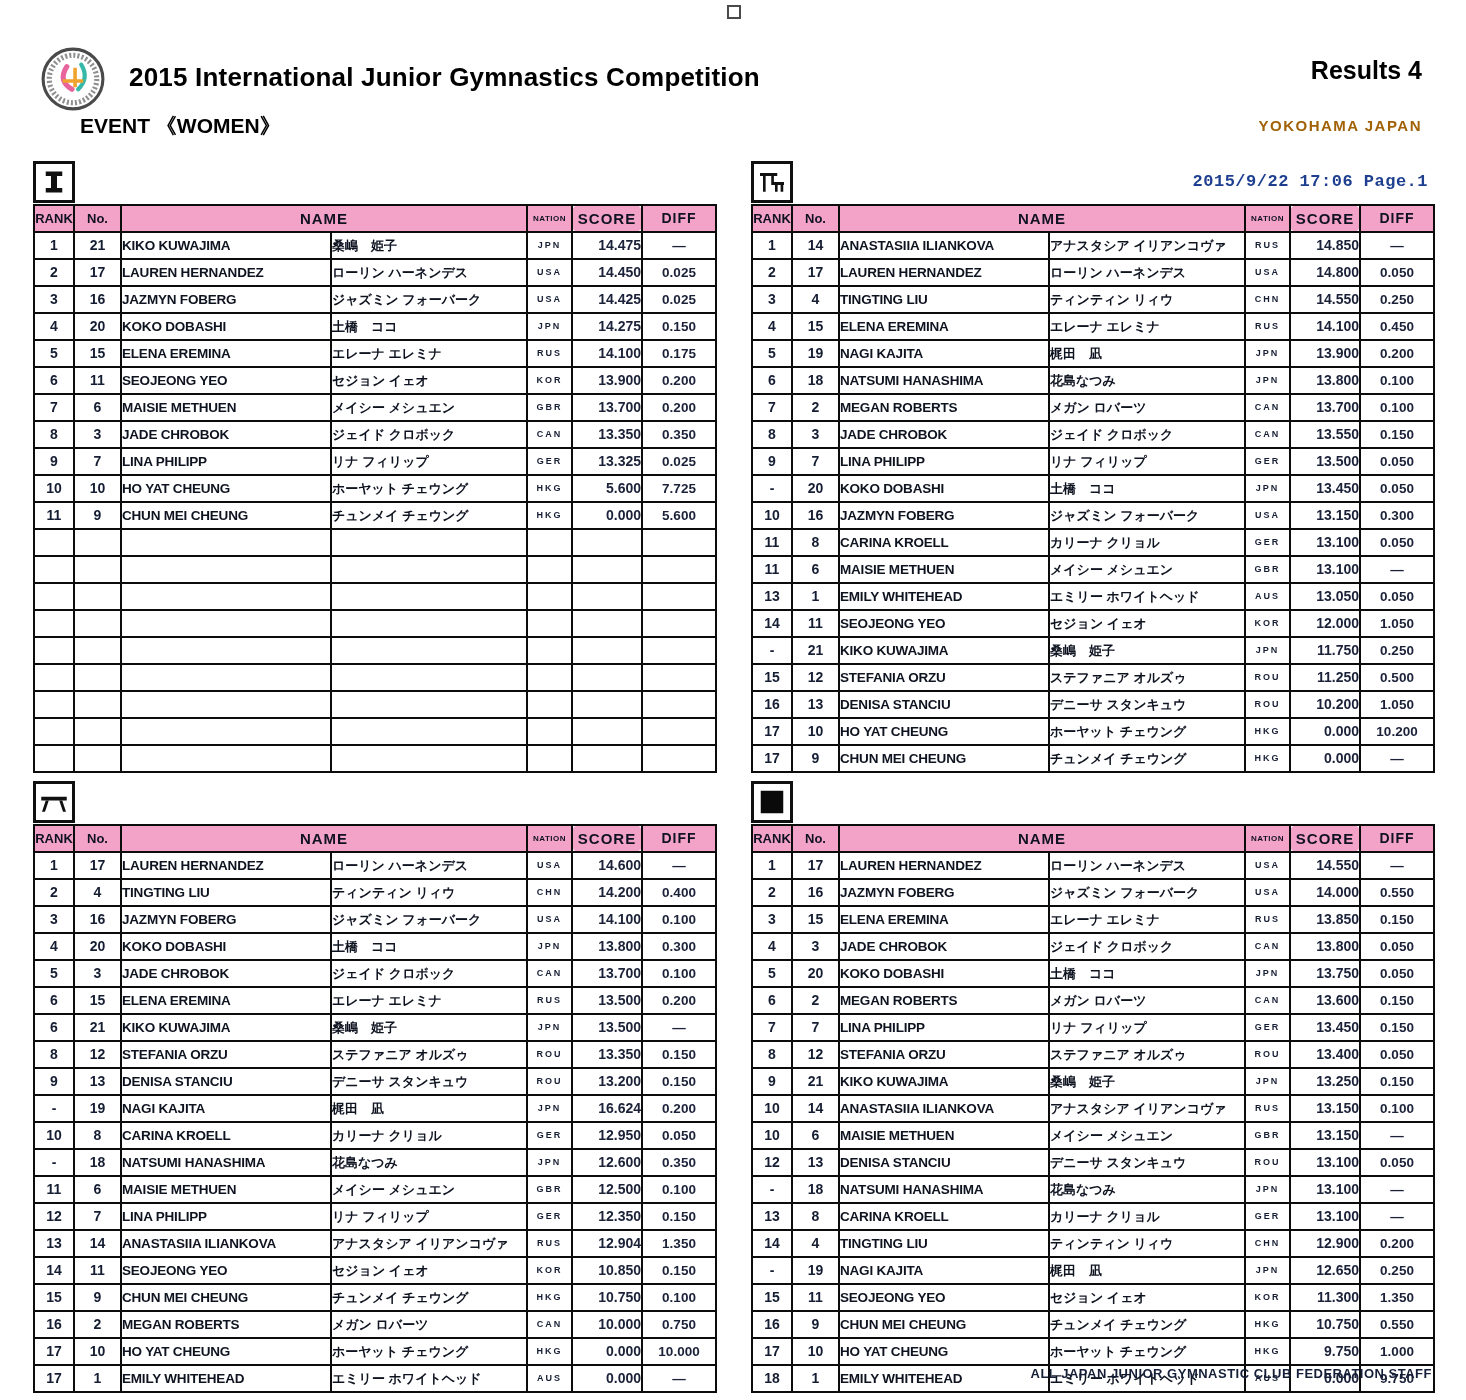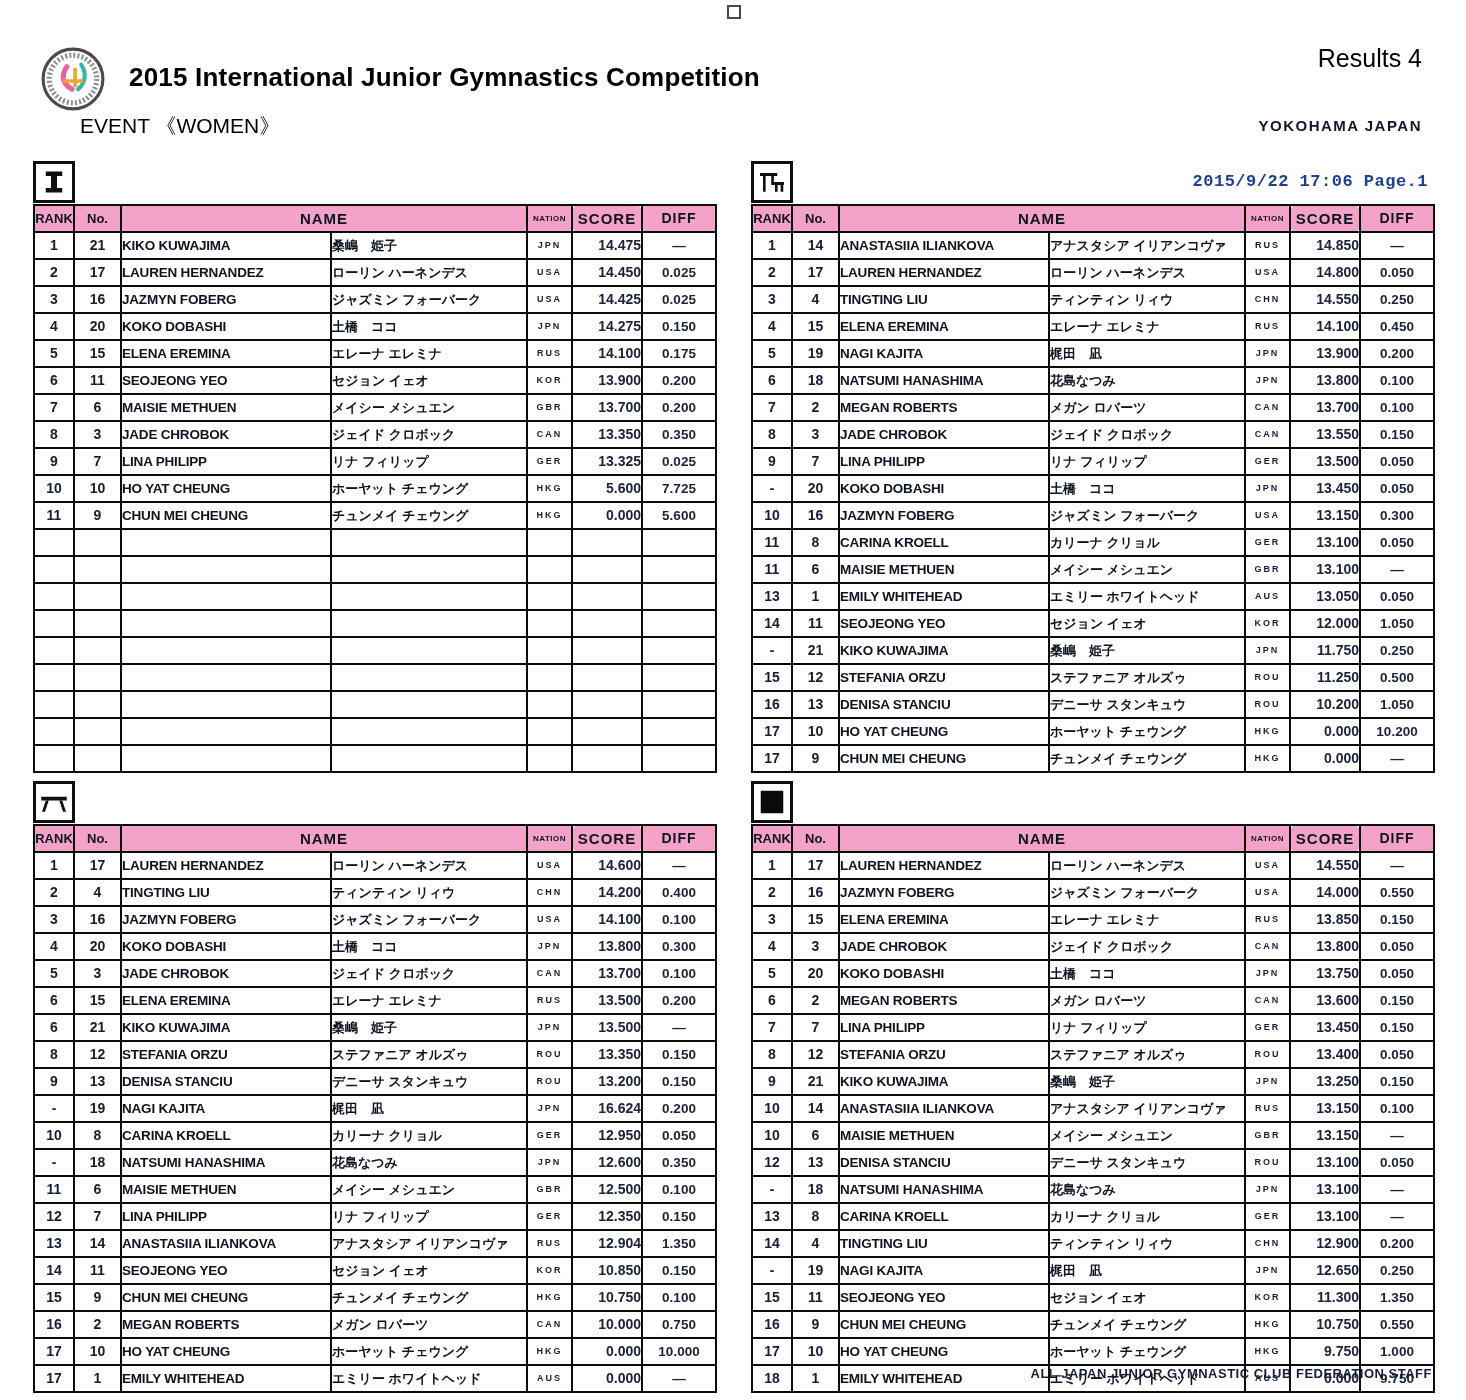--- a/index.html
+++ b/index.html
@@ -4,23 +4,23 @@
 <style>
   html,body{margin:0;padding:0;}
   body{
     width:1466px;height:1400px;position:relative;background:#ffffff;
     font-family:"Liberation Sans", sans-serif;color:#111;
     -webkit-font-smoothing:antialiased;
   }
   .page-mark{position:absolute;left:727px;top:5px;width:10px;height:10px;border:2px solid #4a4a4a;background:#fff;}
   .logo{position:absolute;left:40px;top:46px;width:66px;height:66px;}
   .title{position:absolute;left:129px;top:62px;font-size:26px;font-weight:bold;letter-spacing:0.2px;color:#000;}
-  .results-label{position:absolute;right:44px;top:44px;font-size:25px;font-weight:normal;color:#000;}
-  .event-label{position:absolute;left:80px;top:112px;font-size:21px;font-weight:normal;color:#000;}
-  .location-label{position:absolute;right:44px;top:117px;font-size:15px;font-weight:bold;letter-spacing:1.5px;color:#0f172a;}
+  .results-label{position:absolute;right:44px;top:56px;font-size:25px;font-weight:bold;color:#000;}
+  .event-label{position:absolute;left:80px;top:112px;font-size:21px;font-weight:bold;color:#000;}
+  .location-label{position:absolute;right:44px;top:117px;font-size:15px;font-weight:bold;letter-spacing:1.5px;color:#a16207;}
   .datetime-label{position:absolute;right:38px;top:172px;font-size:17px;font-weight:bold;color:#1e3f8f;letter-spacing:0.5px;font-family:Liberation Mono, monospace;}
 
   .block{position:absolute;width:804px;}
   #block-vt{left:33px;top:161px;}
   #block-ub{left:751px;top:161px;}
   #block-bb{left:33px;top:781px;}
   #block-fx{left:751px;top:781px;}
 
   .apparatus-icon{width:36px;height:36px;border:3px solid #101010;background:#fff;
     display:flex;align-items:center;justify-content:center;margin:0 0 1px 0;}

